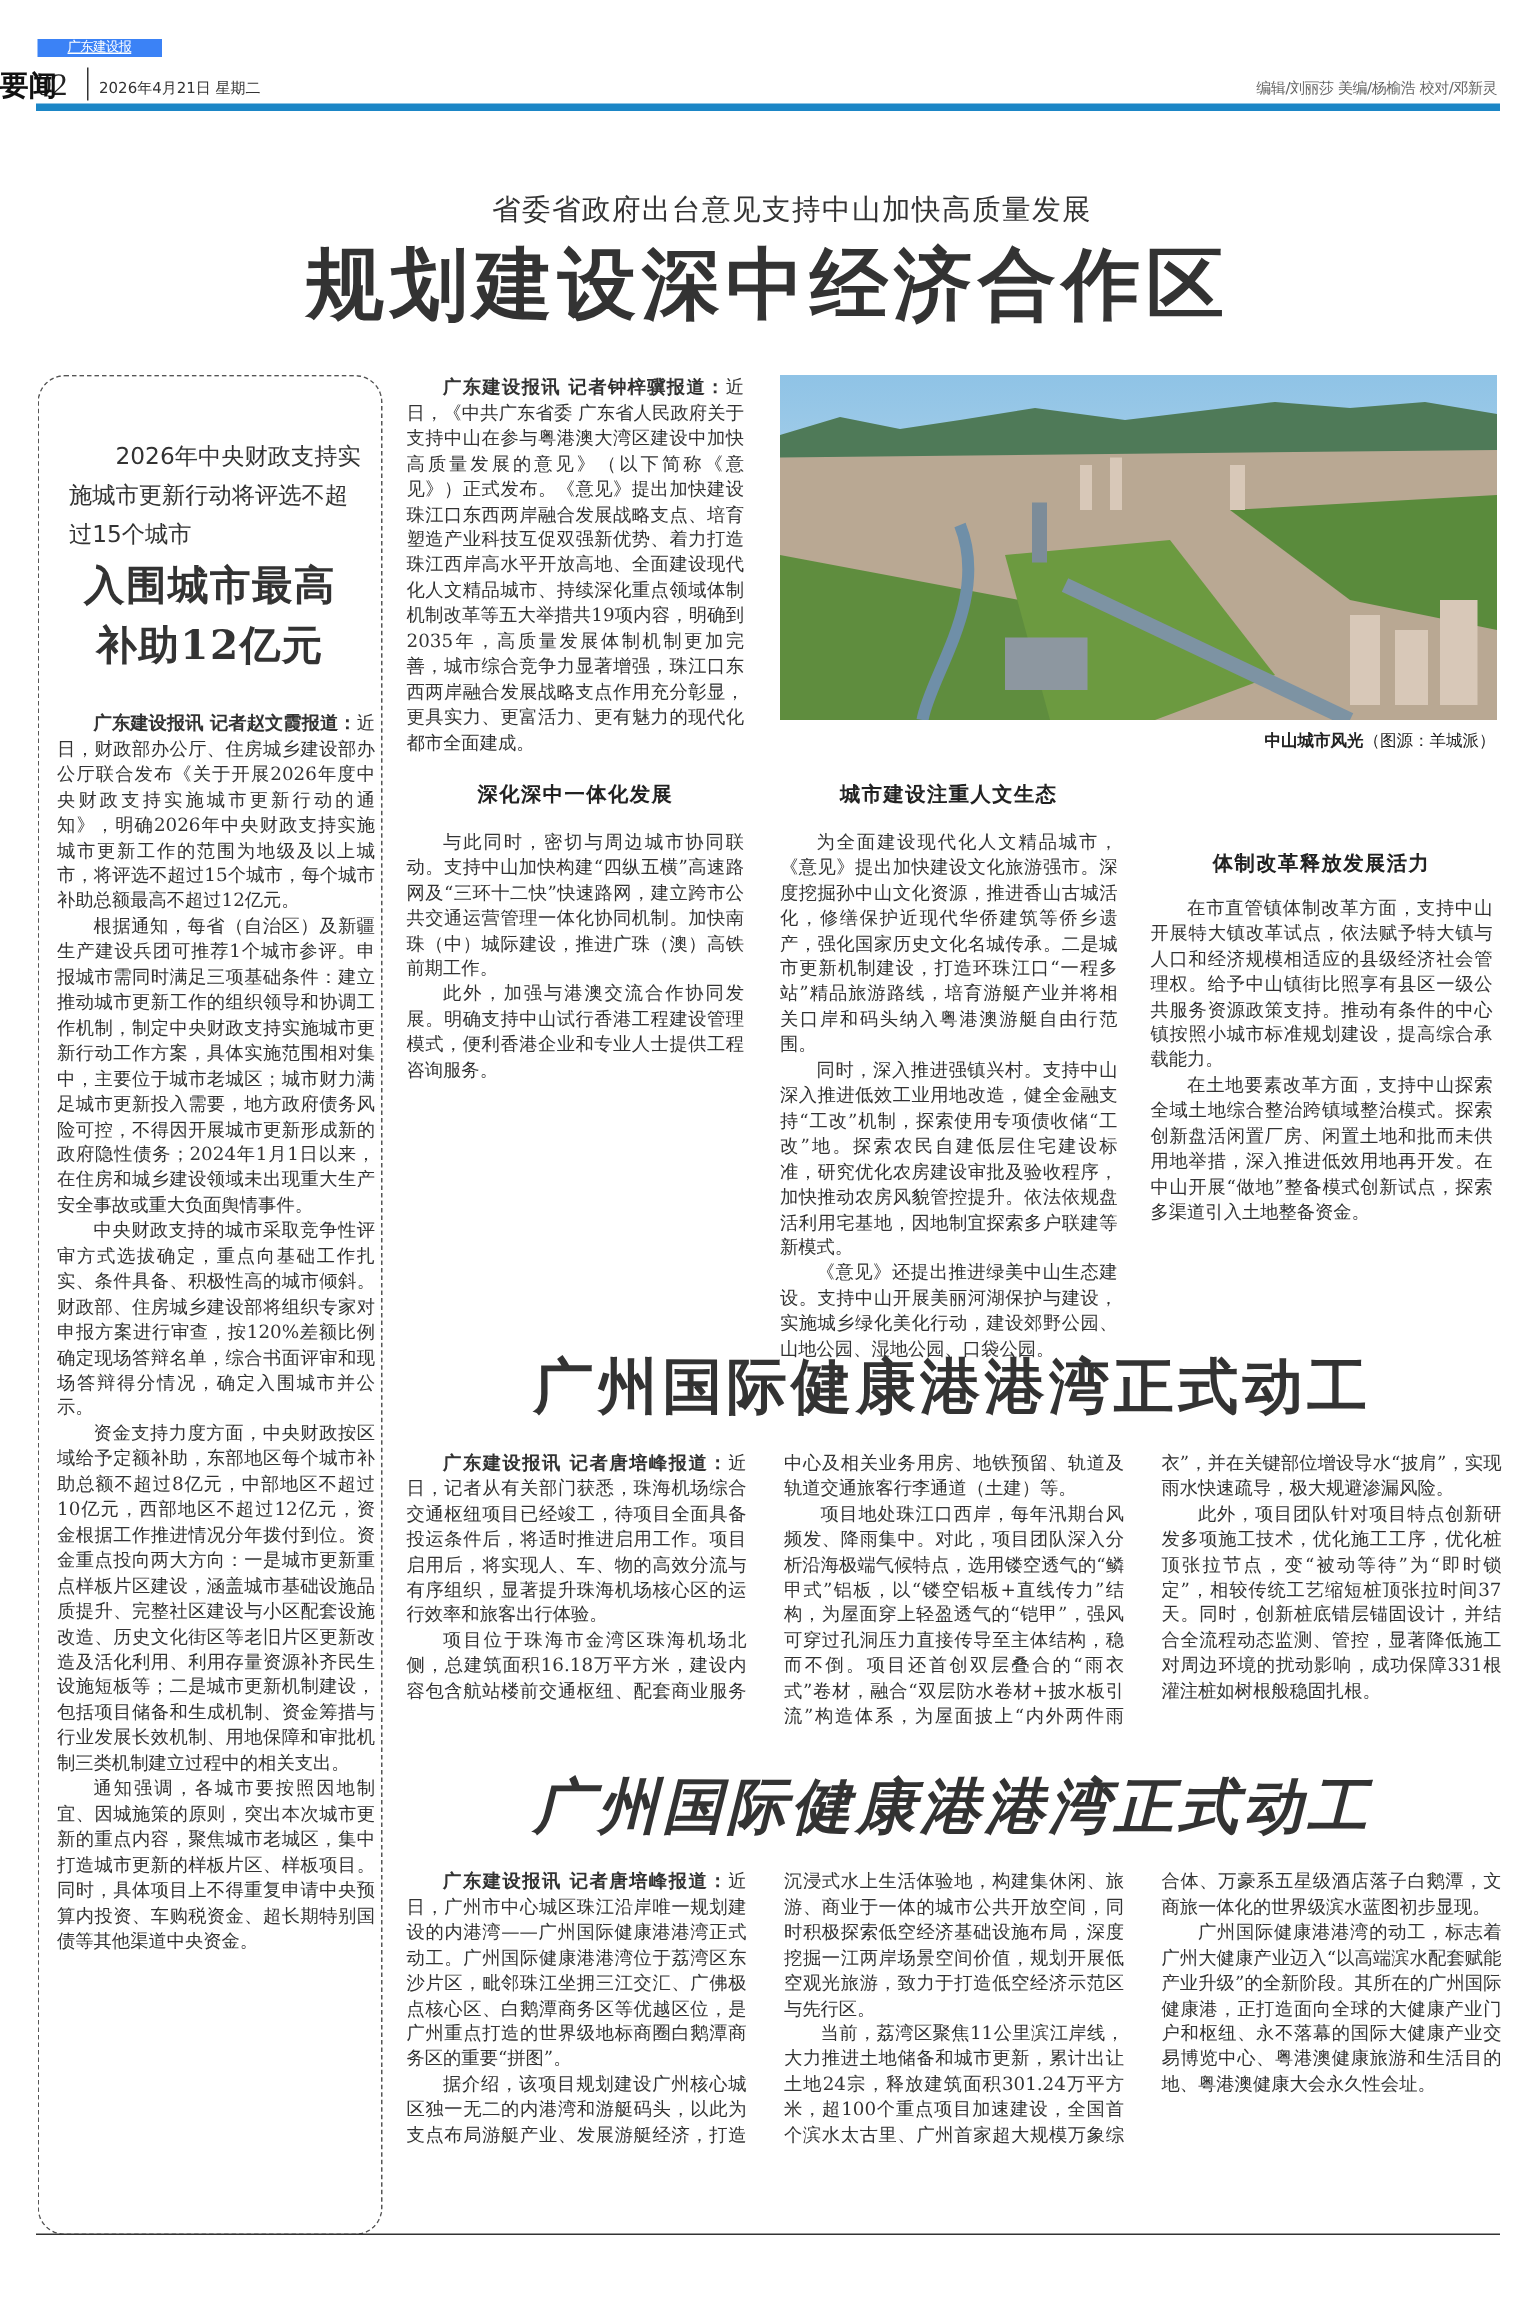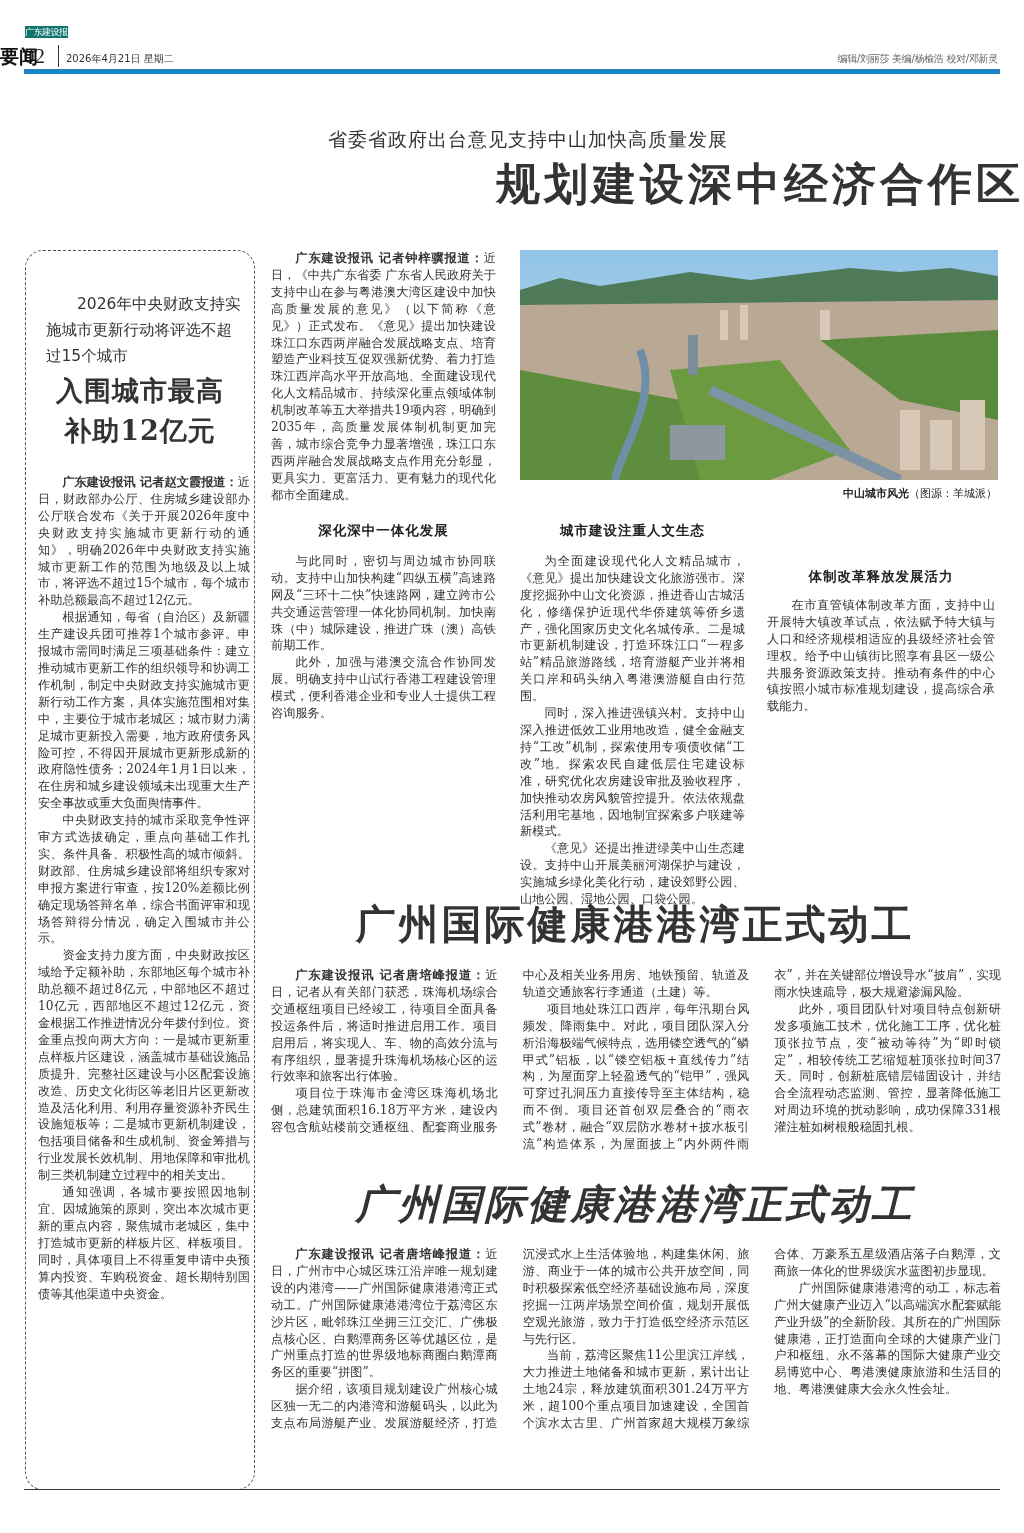--- a/index.html
+++ b/index.html
@@ -1,32 +1,32 @@
 <!DOCTYPE html>
 <html><head>
 <meta charset="utf-8">
 <style>
   html, body { margin:0; padding:0; background:#fff; }
   body { width:1024px; height:1533px; position:relative; overflow:hidden;
          font-family:"DejaVu Serif","Liberation Serif",serif; color:#2a2a2a; }
   .abs { position:absolute; }
   
-  .brand { left:25px; top:26px; height:12px; padding:0 0; background:#0f766e; color:#fff;
-           font-size:9px; line-height:12px; font-family:"DejaVu Sans",sans-serif; letter-spacing:-0.5px; }
+  .brand { left:25px; top:26px; height:12px; padding:0 20px; background:#3b82f6; color:#fff;
+           font-size:9px; line-height:12px; font-family:"DejaVu Sans",sans-serif; letter-spacing:-0.5px;text-decoration:underline; }
   .pageno { left:24px; top:44px; font-size:21px; line-height:24px; font-family:"Liberation Serif",serif; color:#222; }
   .pageno-sep { left:58px; top:45px; width:1px; height:22px; background:#333; }
   .dateline { left:66px; top:52px; font-size:10px; color:#333; font-family:"DejaVu Sans",sans-serif; }
   .section { left:0; width:1024px; top:44px; text-align:left; font-size:19px; font-weight:bold;
              font-family:"DejaVu Sans",sans-serif; color:#111; }
   .credits { right:26px; top:52px; font-size:10px; color:#666; font-family:"DejaVu Sans",sans-serif; letter-spacing:-0.3px; }
   .topbar { left:24px; top:69px; width:976px; height:5px; background:#1b86c6; }
 
   .kicker { left:0; width:1024px; top:127px; text-align:center; font-size:19px; color:#333;
             font-family:"DejaVu Sans",sans-serif; letter-spacing:1px;padding-left:16px; }
-  .headline { left:0; width:1024px; top:155px; text-align:right; font-size:44px; font-weight:bold;
+  .headline { left:0; width:1024px; top:155px; text-align:center; font-size:52px; font-weight:bold;
               color:#333; letter-spacing:4px; font-family:"DejaVu Serif",serif; }
 
   
   .sidebox { left:25px; top:250px; width:230px; height:1240px; border:1px dashed #555;
              border-radius:18px; box-sizing:border-box; }
   .side-kicker { left:46px; top:291px; width:200px; font-size:15.5px; line-height:26px; color:#333;
                  font-family:"DejaVu Sans",sans-serif; text-indent:2em; }
   .side-head { left:35px; top:371px; width:210px; text-align:center; font-size:27px; line-height:40px;
                font-weight:bold; color:#333; letter-spacing:1px; }
 
@@ -118,20 +118,21 @@
   <div style="height:14px"></div>
   <p>为全面建设现代化人文精品城市，《意见》提出加快建设文化旅游强市。深度挖掘孙中山文化资源，推进香山古城活化，修缮保护近现代华侨建筑等侨乡遗产，强化国家历史文化名城传承。二是城市更新机制建设，打造环珠江口“一程多站”精品旅游路线，培育游艇产业并将相关口岸和码头纳入粤港澳游艇自由行范围。</p>
   <p>同时，深入推进强镇兴村。支持中山深入推进低效工业用地改造，健全金融支持“工改”机制，探索使用专项债收储“工改”地。探索农民自建低层住宅建设标准，研究优化农房建设审批及验收程序，加快推动农房风貌管控提升。依法依规盘活利用宅基地，因地制宜探索多户联建等新模式。</p>
   <p>《意见》还提出推进绿美中山生态建设。支持中山开展美丽河湖保护与建设，实施城乡绿化美化行动，建设郊野公园、山地公园、湿地公园、口袋公园。</p>
 </div>
 
 <div class="abs col" style="left:767px; top:568px; width:228px;">
   <div class="subhead">体制改革释放发展活力</div>
   <div style="height:12px"></div>
   <p>在市直管镇体制改革方面，支持中山开展特大镇改革试点，依法赋予特大镇与人口和经济规模相适应的县级经济社会管理权。给予中山镇街比照享有县区一级公共服务资源政策支持。推动有条件的中心镇按照小城市标准规划建设，提高综合承载能力。</p>
+  <p>在土地要素改革方面，支持中山探索全域土地综合整治跨镇域整治模式。探索创新盘活闲置厂房、闲置土地和批而未供用地举措，深入推进低效用地再开发。在中山开展“做地”整备模式创新试点，探索多渠道引入土地整备资金。</p>
 </div>
 
 <div class="abs big2">广州国际健康港港湾正式动工</div>
 <div class="abs col" style="left:271px; top:967px; width:730px; column-count:3; column-gap:25px; height:195px;">
   <p><span class="lead">广东建设报讯 记者唐培峰报道：</span><span>近日，记者从有关部门获悉，珠海机场综合交通枢纽项目已经竣工，待项目全面具备投运条件后，将适时推进启用工作。项目启用后，将实现人、车、物的高效分流与有序组织，显著提升珠海机场核心区的运行效率和旅客出行体验。</span></p>
   <p>项目位于珠海市金湾区珠海机场北侧，总建筑面积16.18万平方米，建设内容包含航站楼前交通枢纽、配套商业服务中心及相关业务用房、地铁预留、轨道及轨道交通旅客行李通道（土建）等。</p>
   <p>项目地处珠江口西岸，每年汛期台风频发、降雨集中。对此，项目团队深入分析沿海极端气候特点，选用镂空透气的“鳞甲式”铝板，以“镂空铝板+直线传力”结构，为屋面穿上轻盈透气的“铠甲”，强风可穿过孔洞压力直接传导至主体结构，稳而不倒。项目还首创双层叠合的“雨衣式”卷材，融合“双层防水卷材+披水板引流”构造体系，为屋面披上“内外两件雨衣”，并在关键部位增设导水“披肩”，实现雨水快速疏导，极大规避渗漏风险。</p>
   <p>此外，项目团队针对项目特点创新研发多项施工技术，优化施工工序，优化桩顶张拉节点，变“被动等待”为“即时锁定”，相较传统工艺缩短桩顶张拉时间37天。同时，创新桩底错层锚固设计，并结合全流程动态监测、管控，显著降低施工对周边环境的扰动影响，成功保障331根灌注桩如树根般稳固扎根。</p>
 </div>
 

